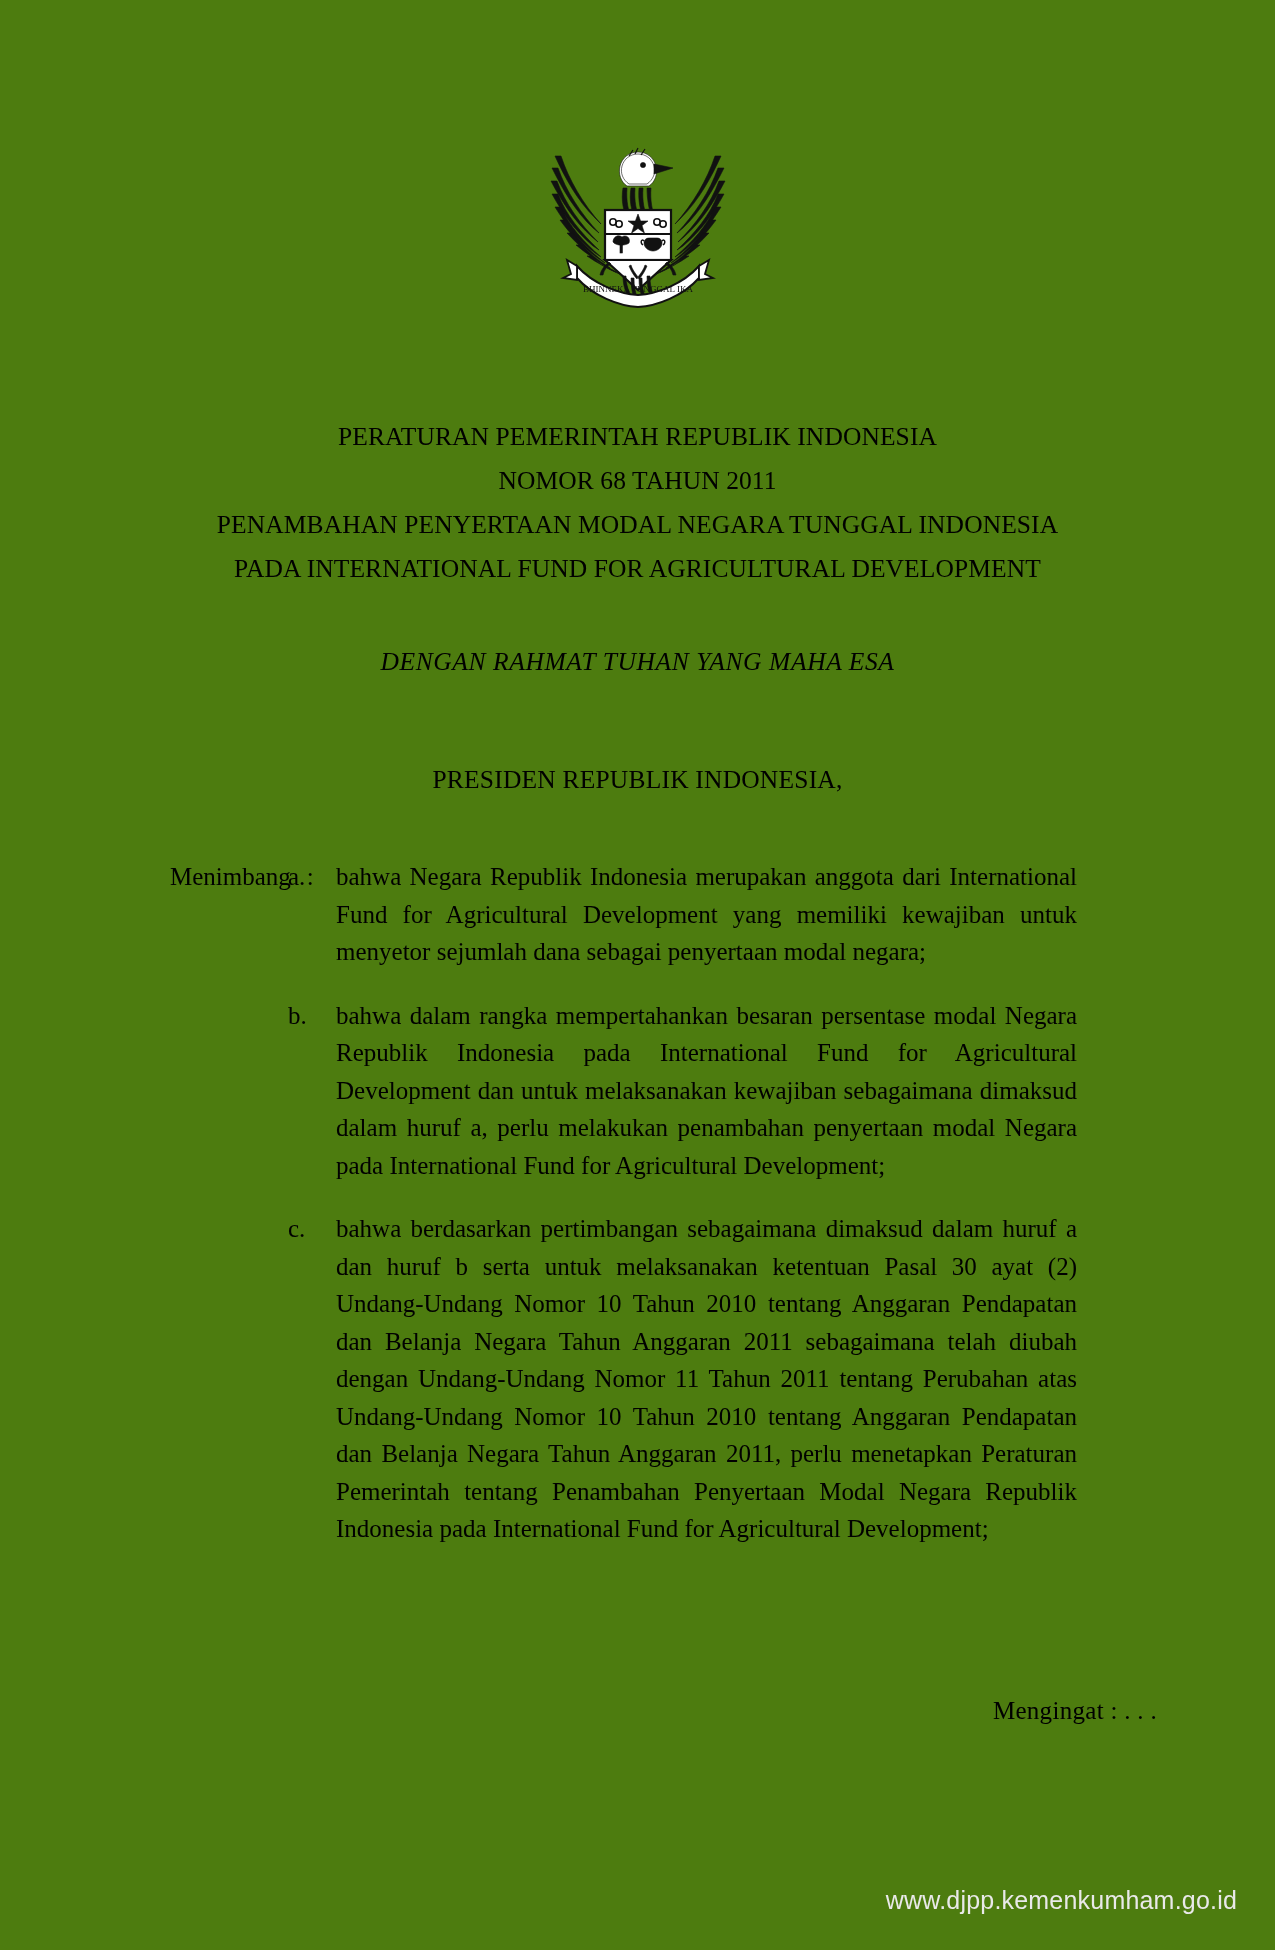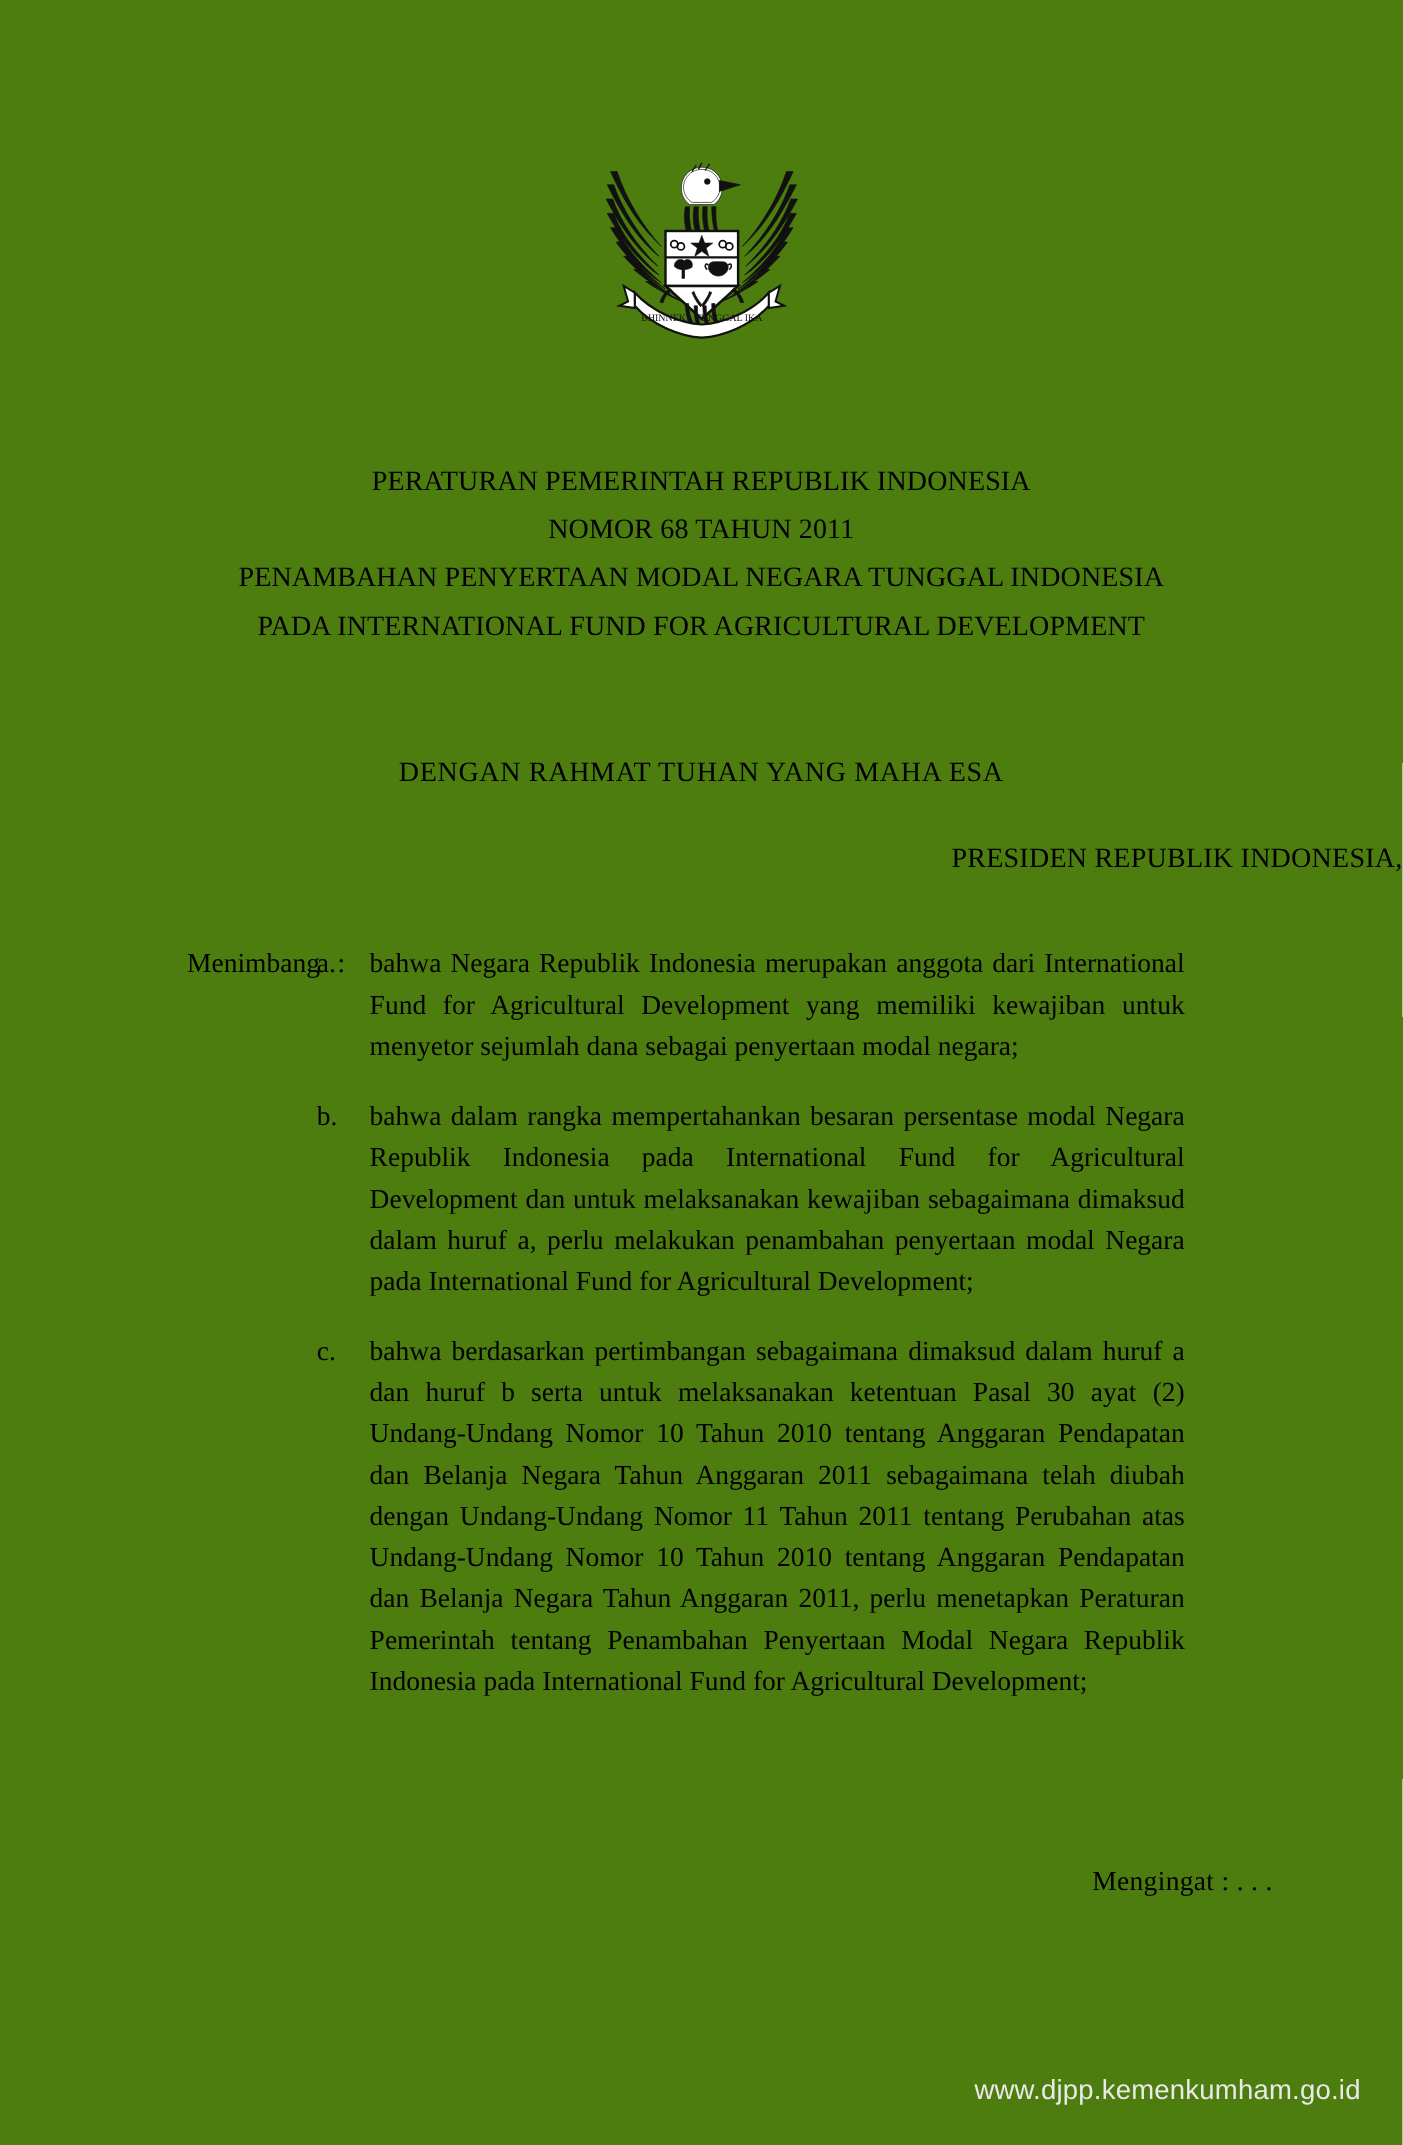--- a/index.html
+++ b/index.html
@@ -44,34 +44,35 @@
   }
   .titles .tline {
     font-size: 25.5px;
     line-height: 44px;
     letter-spacing: 0.1px;
     white-space: nowrap;
   }
 
   .motto {
     position: absolute;
-    top: 685px;
+    top: 645px;
     left: 0;
     width: 100%;
     text-align: center;
     font-size: 25.5px;
     line-height: 34px;
     letter-spacing: 0.6px;
+    font-style: italic;
   }
   .presiden {
     position: absolute;
     top: 763px;
     left: 0;
     width: 100%;
-    text-align: right;
+    text-align: center;
     font-size: 25.5px;
     line-height: 34px;
     letter-spacing: 0.2px;
   }
 
   
   .considerations {
     position: absolute;
     top: 858px;
     left: 0;

